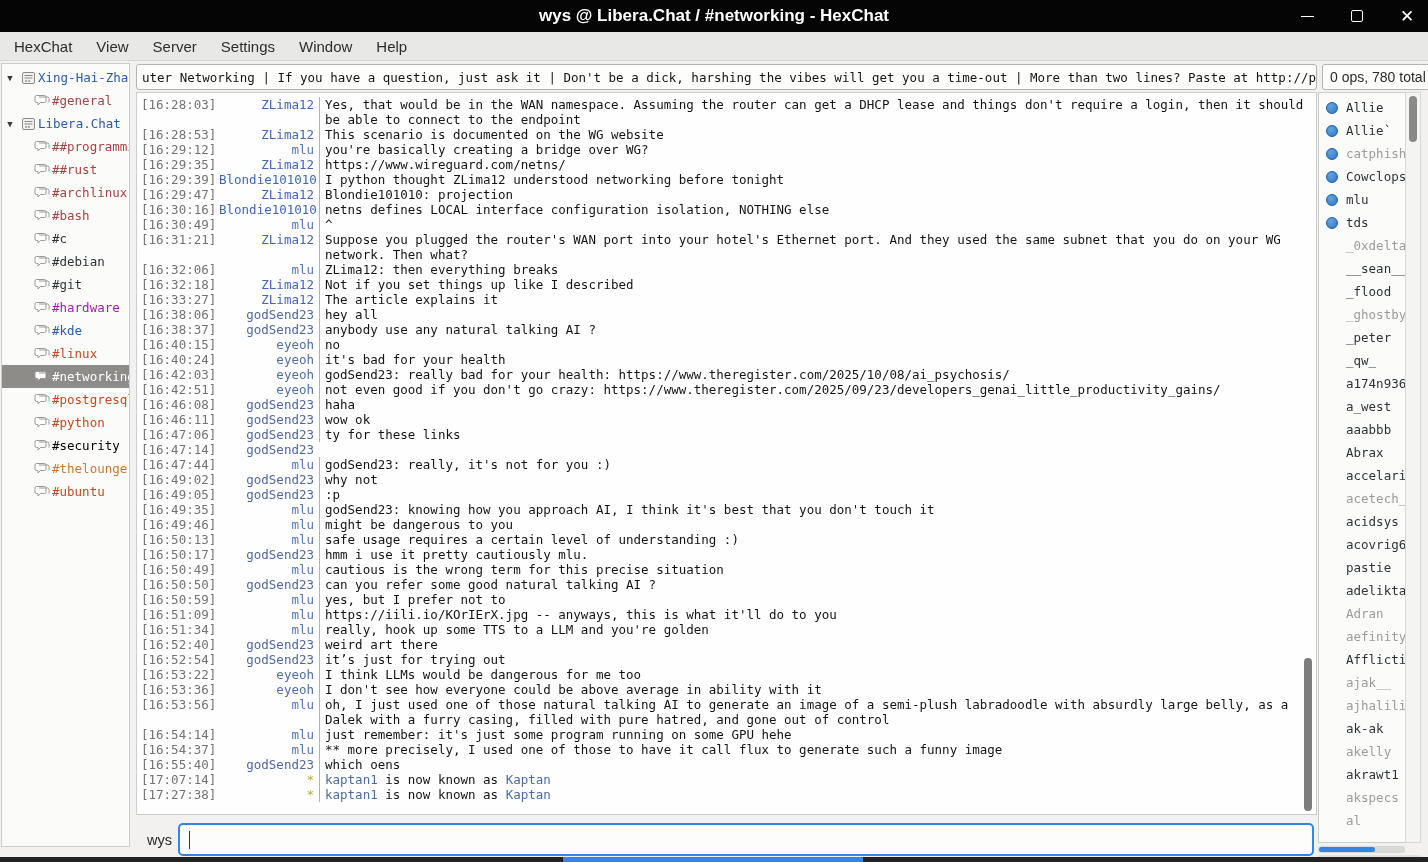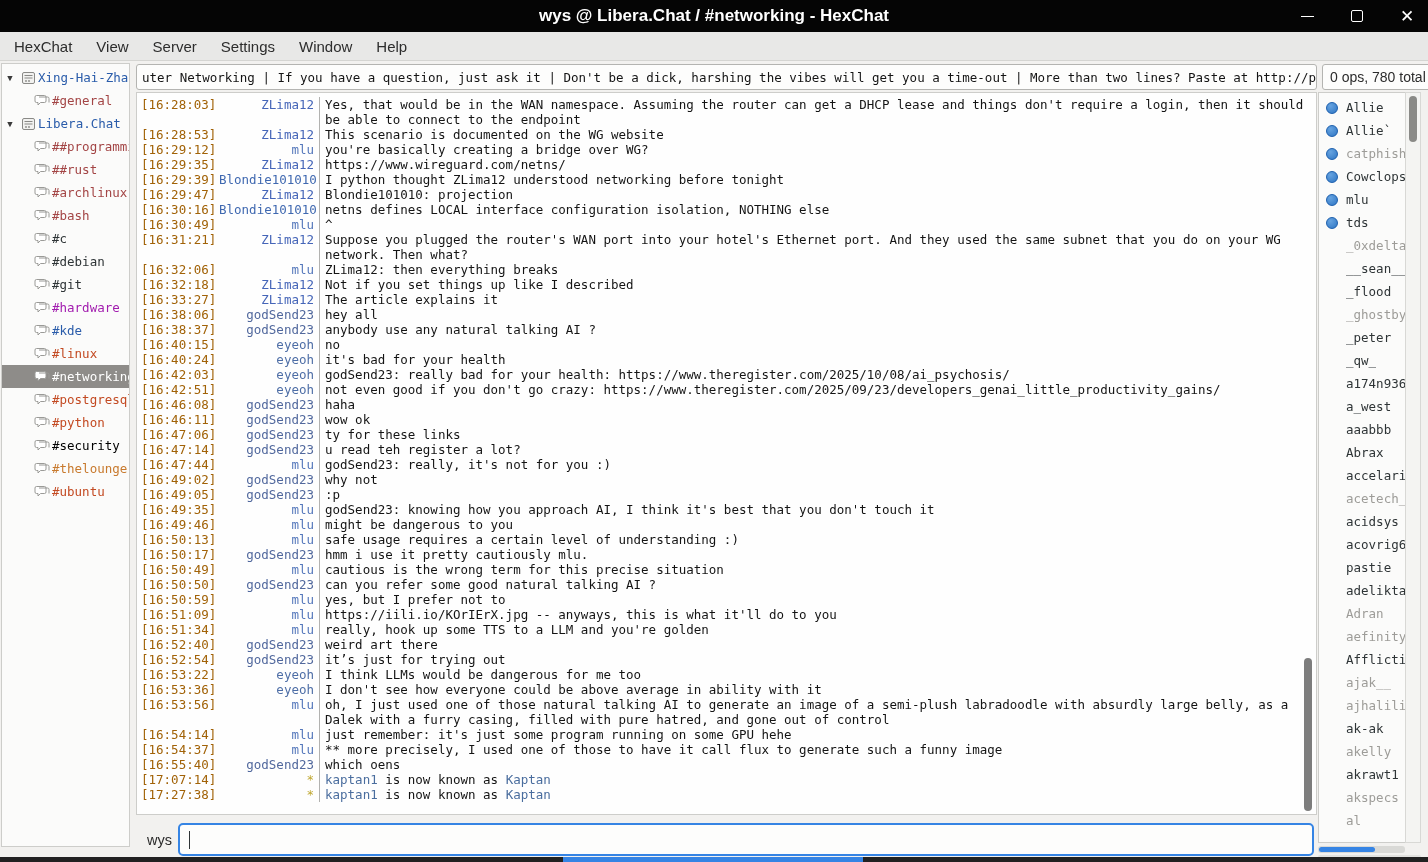--- a/index.html
+++ b/index.html
@@ -41,21 +41,21 @@
   .tree-row.channel { padding-left:30px; }
   .tree-row .tree-label { overflow:hidden; }
   .tree-row.selected { background:#8e8c89; }
   .tree-row.selected .tree-label { color:#ffffff !important; }
 
   
   .chatpanel { position:absolute; left:136px; top:92px; width:1181px; height:723px; background:#fefefe;
                border:1px solid #cdcdca; overflow:hidden; padding:4px 2px 0 4px; }
   .chat-line { display:flex; align-items:stretch; font-family:"DejaVu Sans Mono", monospace;
                font-size:12.5px; line-height:15px; }
-  .chat-line .ts { flex:0 0 78px; color:#a16207; white-space:nowrap; }
+  .chat-line .ts { flex:0 0 78px; color:#737373; white-space:nowrap; }
   .chat-line .nick { flex:0 0 100px; text-align:right; padding-right:5px; white-space:nowrap; overflow:hidden; }
   .chat-line .msg { flex:1; border-left:1px solid #b2b2b0; padding-left:5px; color:#141414;
                     word-wrap:break-word; overflow-wrap:break-word; }
   .chat-vscroll { position:absolute; left:1168px; top:566px; width:8px; height:152px; background:#7d7d7d; border-radius:4px; }
 
   
   .nicklabel { position:absolute; left:147px; top:832px; font-size:14.5px; color:#2a2a2a; }
   .inputbox { position:absolute; left:178px; top:823px; width:1136px; height:33px; background:#fdfdfc;
               border:2px solid #3584e4; border-radius:5px; display:flex; align-items:center; }
   .caret { width:1px; height:18px; background:#2e3436; margin-left:9px; }
@@ -421,21 +421,20 @@
     <span class="msg">wow ok</span>
   </div>
       <div class="chat-line">
     <span class="ts">[16:47:06]</span>
     <span class="nick" style="color: rgb(81, 104, 157);">godSend23</span>
     <span class="msg">ty for these links</span>
   </div>
       <div class="chat-line">
     <span class="ts">[16:47:14]</span>
     <span class="nick" style="color: rgb(81, 104, 157);">godSend23</span>
-    <span class="msg">u read teh register a lot?</span>
   </div>
       <div class="chat-line">
     <span class="ts">[16:47:44]</span>
     <span class="nick" style="color: rgb(84, 119, 187);">mlu</span>
     <span class="msg">godSend23: really, it's not for you :)</span>
   </div>
       <div class="chat-line">
     <span class="ts">[16:49:02]</span>
     <span class="nick" style="color: rgb(81, 104, 157);">godSend23</span>
     <span class="msg">why not</span>

